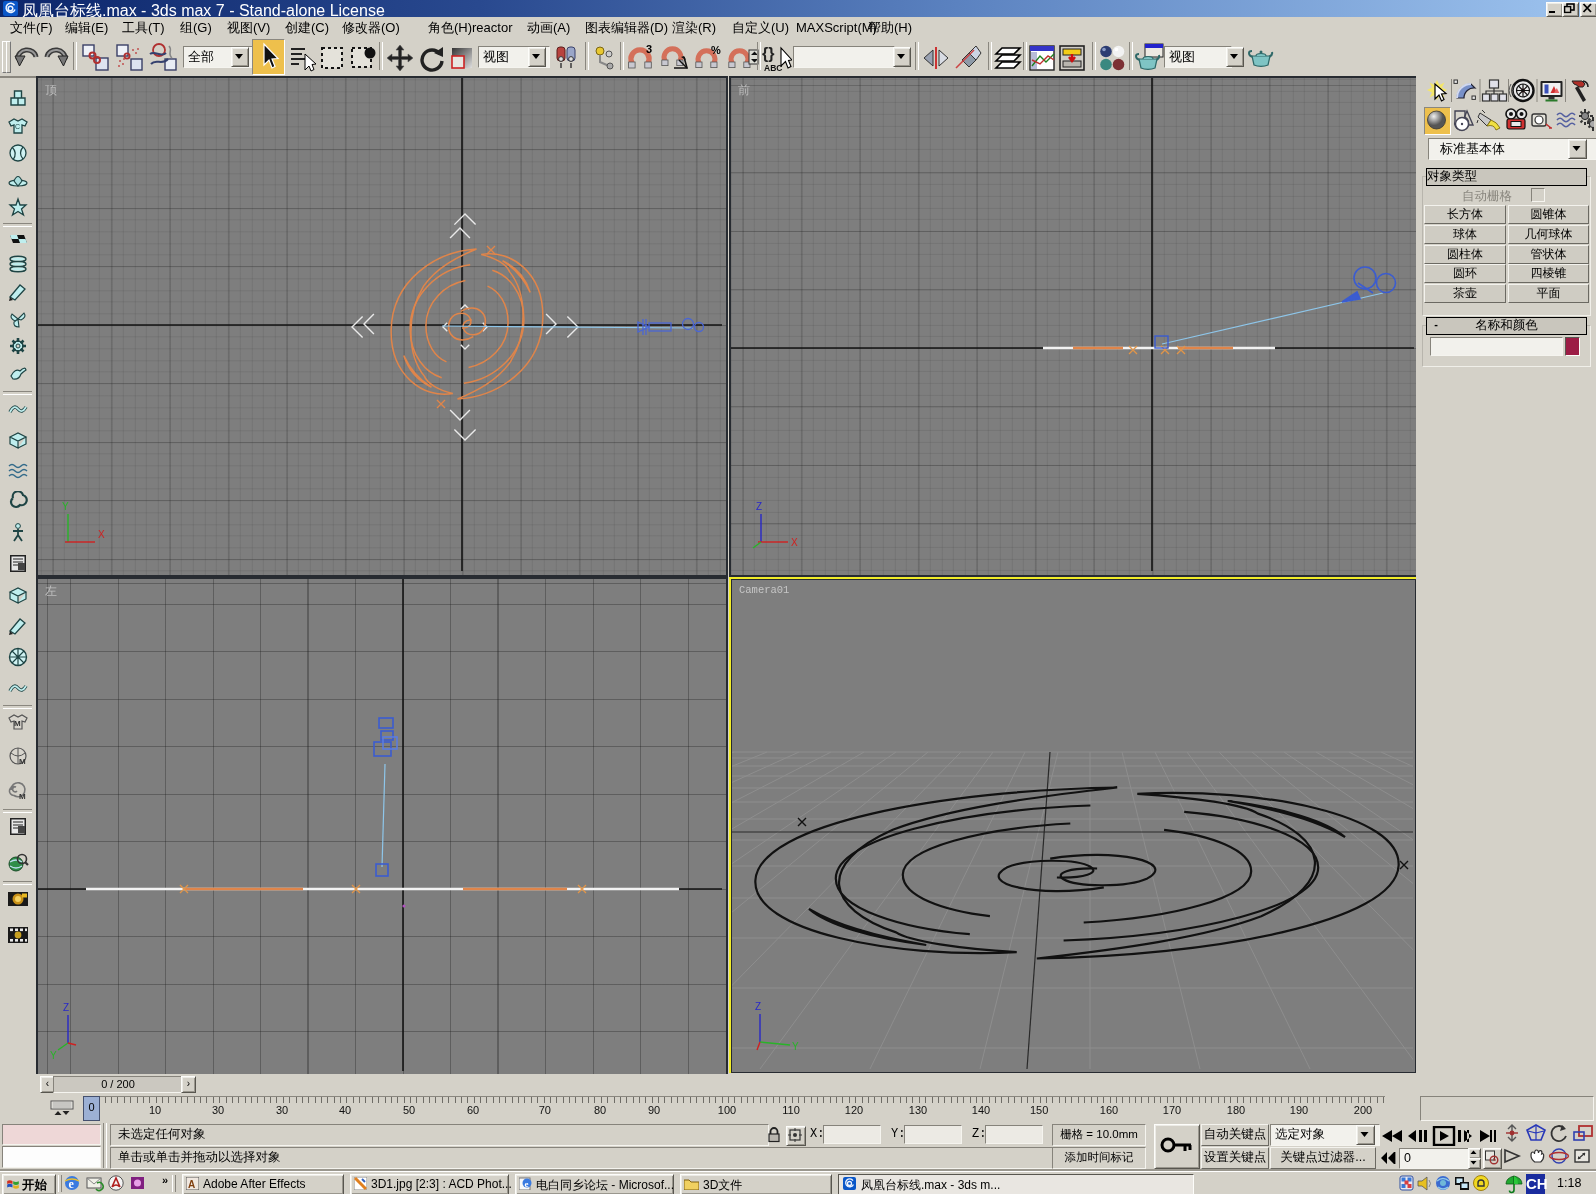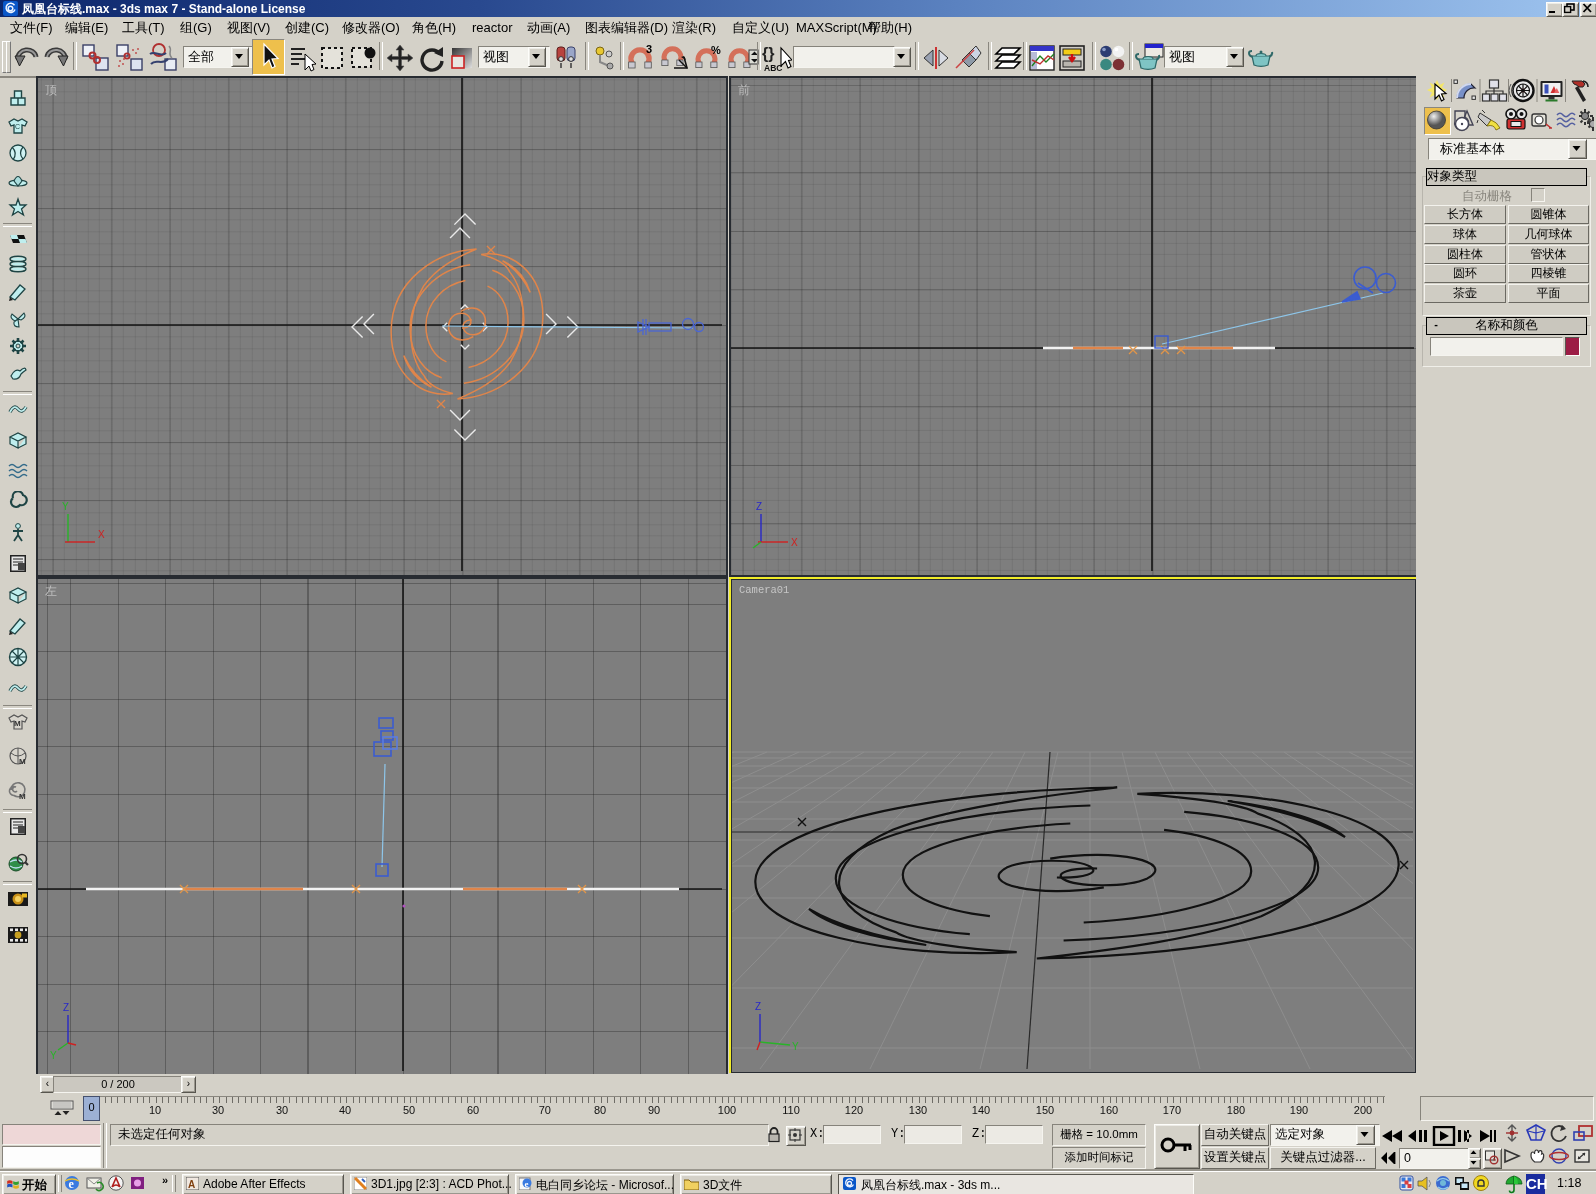--- a/index.html
+++ b/index.html
@@ -21,21 +21,21 @@
 .rbtn{position:absolute;background:#cfccc3;border:1px solid;border-color:#f3f2ed #6b6962 #6b6962 #f3f2ed;font-size:12px;color:#000;text-align:center;overflow:hidden}
 svg{display:block}
 </style></head>
 <body>
 
 <div class="abs" id="titlebar" style="left:0;top:0;width:1596px;height:17px;background:linear-gradient(to right,#0c266b 0%,#29498f 30%,#5b82c0 60%,#9ec4ef 100%)">
  <svg class="abs" style="left:3px;top:1px" width="15" height="15" viewBox="0 0 15 15">
   <rect x="0" y="0" width="15" height="15" rx="2" fill="#0a57c8"></rect>
   <path d="M11.5 4.2 A4.6 4.6 0 1 0 12 8.5 M7.5 7.5 m2.3 0 a2.3 2.3 0 1 1 -4.6 0 a2.3 2.3 0 1 1 4.6 0" fill="none" stroke="#eef4ff" stroke-width="1.5"></path>
  </svg>
- <div class="abs" style="left:22px;top:1px;font-size:12px;font-weight:bold;color:#fff">凤凰台标线.max - 3ds max 7  - Stand-alone License</div>
+ <div class="abs" style="left:22px;top:1px;font-size:16px;font-weight:normal;color:#fff">凤凰台标线.max - 3ds max 7  - Stand-alone License</div>
  <div class="btn" style="left:1546px;top:2px;width:15px;height:13px">
       <svg width="13" height="11" viewBox="0 0 13 11">
         <rect x="2" y="8" width="6" height="2" fill="#000"></rect>
       </svg>
     </div>
  <div class="btn" style="left:1562px;top:2px;width:15px;height:13px">
       <svg width="13" height="11" viewBox="0 0 13 11">
         <rect x="4" y="1" width="7" height="6" fill="none" stroke="#000" stroke-width="1.6"></rect>
         <rect x="1.6" y="3.6" width="6" height="5.8" fill="#d4d1c8" stroke="#000" stroke-width="1.4"></rect>
       </svg>
@@ -48,21 +48,21 @@
 </div>
 
 <div class="abs" id="menubar" style="left:0;top:17px;width:1596px;height:21px;background:#d4d1c8">
  <div class="mi" style="left:10px">文件(F)</div>
  <div class="mi" style="left:65px">编辑(E)</div>
  <div class="mi" style="left:122px">工具(T)</div>
  <div class="mi" style="left:180px">组(G)</div>
  <div class="mi" style="left:227px">视图(V)</div>
  <div class="mi" style="left:285px">创建(C)</div>
  <div class="mi" style="left:342px">修改器(O)</div>
- <div class="mi" style="left:412px">角色(H)</div>
+ <div class="mi" style="left:428px">角色(H)</div>
  <div class="mi" style="left:472px">reactor</div>
  <div class="mi" style="left:527px">动画(A)</div>
  <div class="mi" style="left:585px">图表编辑器(D)</div>
  <div class="mi" style="left:672px">渲染(R)</div>
  <div class="mi" style="left:732px">自定义(U)</div>
  <div class="mi" style="left:796px">MAXScript(M)</div>
  <div class="mi" style="left:868px">帮助(H)</div>
 </div>
 
 <div class="abs" id="toolbar" style="left:0;top:38px;width:1596px;height:38px;background:#d4d1c8;border-bottom:1px solid #8a877f">
@@ -776,36 +776,37 @@
       <span style="position:absolute;left:394px;width:30px;text-align:center;top:0">50</span>
       <span style="position:absolute;left:458px;width:30px;text-align:center;top:0">60</span>
       <span style="position:absolute;left:521px;width:30px;text-align:right;top:0">70</span>
       <span style="position:absolute;left:585px;width:30px;text-align:center;top:0">80</span>
       <span style="position:absolute;left:648px;width:30px;text-align:left;top:0">90</span>
       <span style="position:absolute;left:712px;width:30px;text-align:center;top:0">100</span>
       <span style="position:absolute;left:776px;width:30px;text-align:center;top:0">110</span>
       <span style="position:absolute;left:839px;width:30px;text-align:center;top:0">120</span>
       <span style="position:absolute;left:903px;width:30px;text-align:center;top:0">130</span>
       <span style="position:absolute;left:966px;width:30px;text-align:center;top:0">140</span>
-      <span style="position:absolute;left:1030px;width:30px;text-align:center;top:0">150</span>
+      <span style="position:absolute;left:1030px;width:30px;top:0">150</span>
       <span style="position:absolute;left:1094px;width:30px;text-align:center;top:0">160</span>
       <span style="position:absolute;left:1157px;width:30px;text-align:center;top:0">170</span>
       <span style="position:absolute;left:1221px;width:30px;text-align:center;top:0">180</span>
       <span style="position:absolute;left:1284px;width:30px;text-align:center;top:0">190</span>
       <span style="position:absolute;left:1348px;width:30px;text-align:center;top:0">200</span>
     </div>
  <div class="abs" style="left:83px;top:1px;width:15px;height:23px;background:#9cb0d4;border:1px solid #44506e;font-size:11px;text-align:center;line-height:21px;color:#000">0</div>
  <div class="sunk" style="left:1420px;top:1px;width:172px;height:23px"></div>
 </div>
 
 <div class="abs" id="statusbar" style="left:0;top:1121px;width:1596px;height:50px;background:#d4d1c8">
  <div class="sunk" style="left:2px;top:3px;width:97px;height:19px;background:#eed7d7"></div>
  <div class="sunk" style="left:2px;top:25px;width:97px;height:20px;background:#fdfdfd"></div>
  <div class="abs" style="left:103px;top:2px;width:2px;height:45px;border-left:1px solid #8a877f;border-right:1px solid #fff"></div>
  <div class="sunk" style="left:110px;top:3px;width:650px;height:20px;font-size:12.5px;line-height:19px;padding-left:7px">未选定任何对象</div>
+ <div class="sunk" style="left:110px;top:26px;width:936px;height:20px;font-size:12.5px;line-height:19px;padding-left:7px">单击或单击并拖动以选择对象</div>
  <svg class="abs" style="left:766px;top:5px" width="16" height="17" viewBox="0 0 16 17">
   <path d="M4.5 8 V5.5 a3.5 3.5 0 0 1 7 0 V8" fill="none" stroke="#222" stroke-width="1.8"></path>
   <rect x="3" y="8" width="10" height="7.5" fill="#b8b5ae" stroke="#222" stroke-width="1.2"></rect>
  </svg>
  <div class="btn" style="left:786px;top:5px;width:18px;height:18px">
       <svg width="16" height="16" viewBox="0 0 16 16">
         <rect x="3" y="3" width="10" height="10" fill="none" stroke="#333" stroke-width="1.2"></rect>
         <circle cx="8" cy="8" r="2" fill="#333"></circle>
         <path d="M8 1 V4 M8 12 V15 M1 8 H4 M12 8 H15" stroke="#333"></path>
       </svg>

